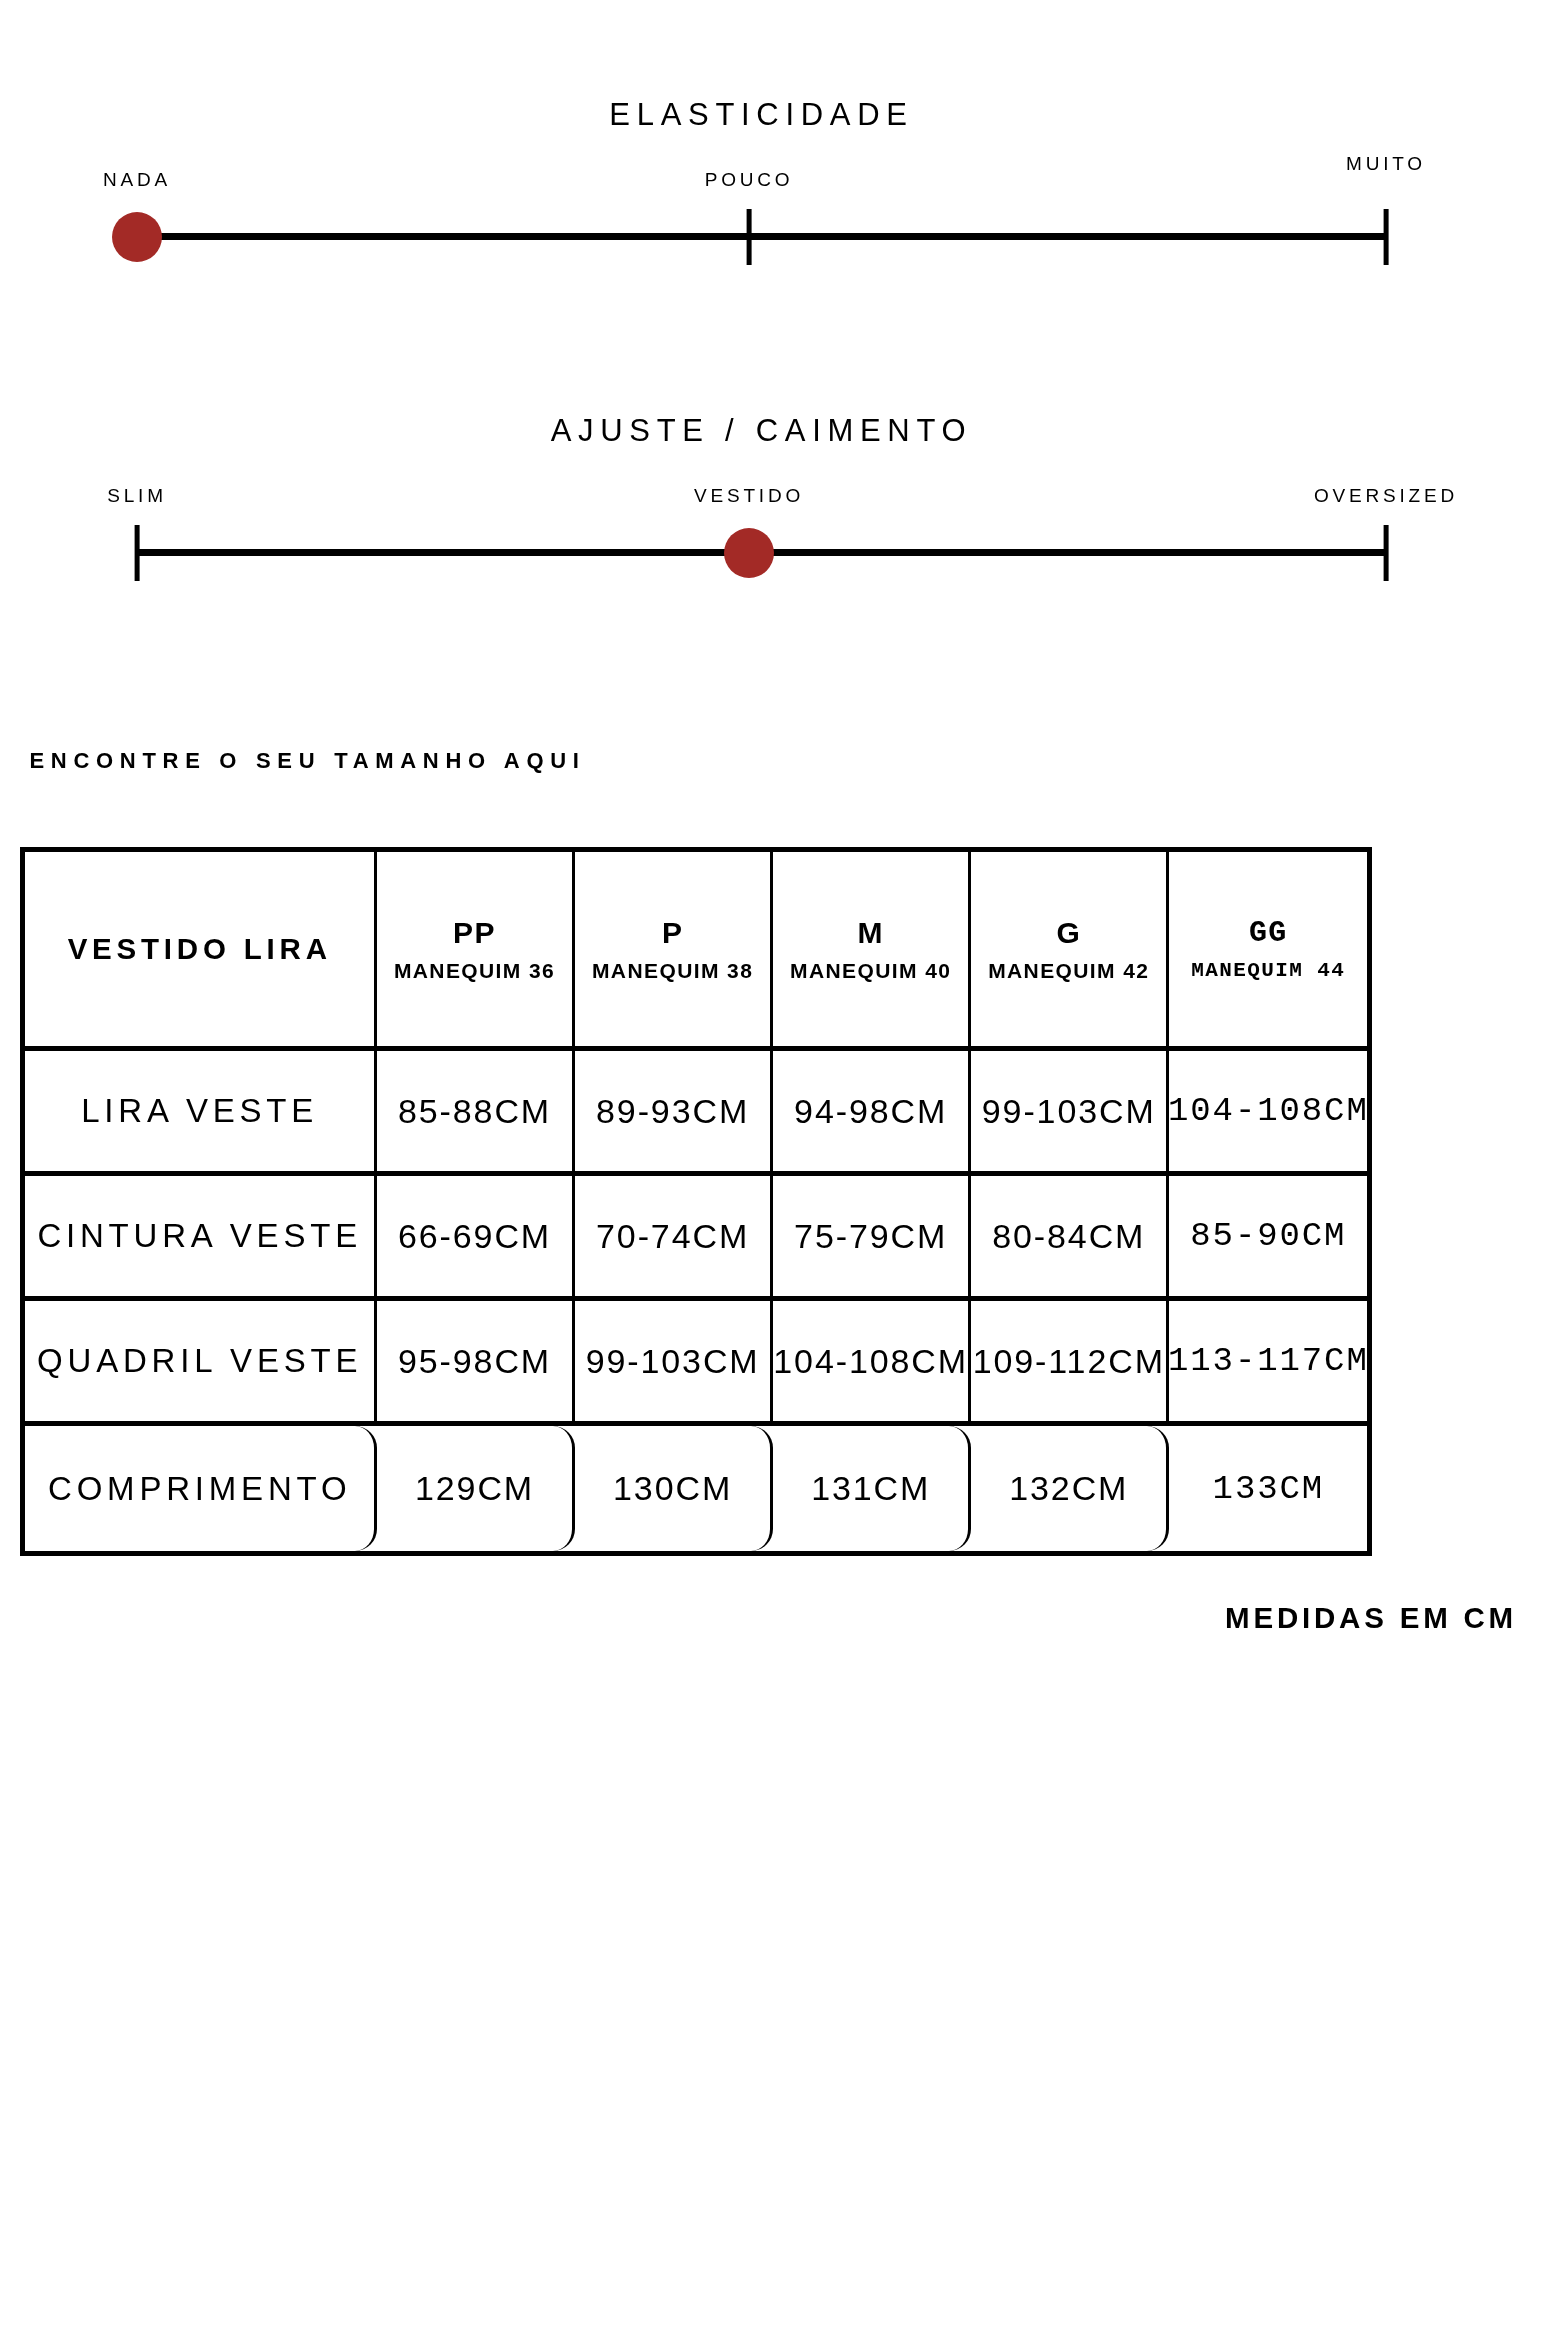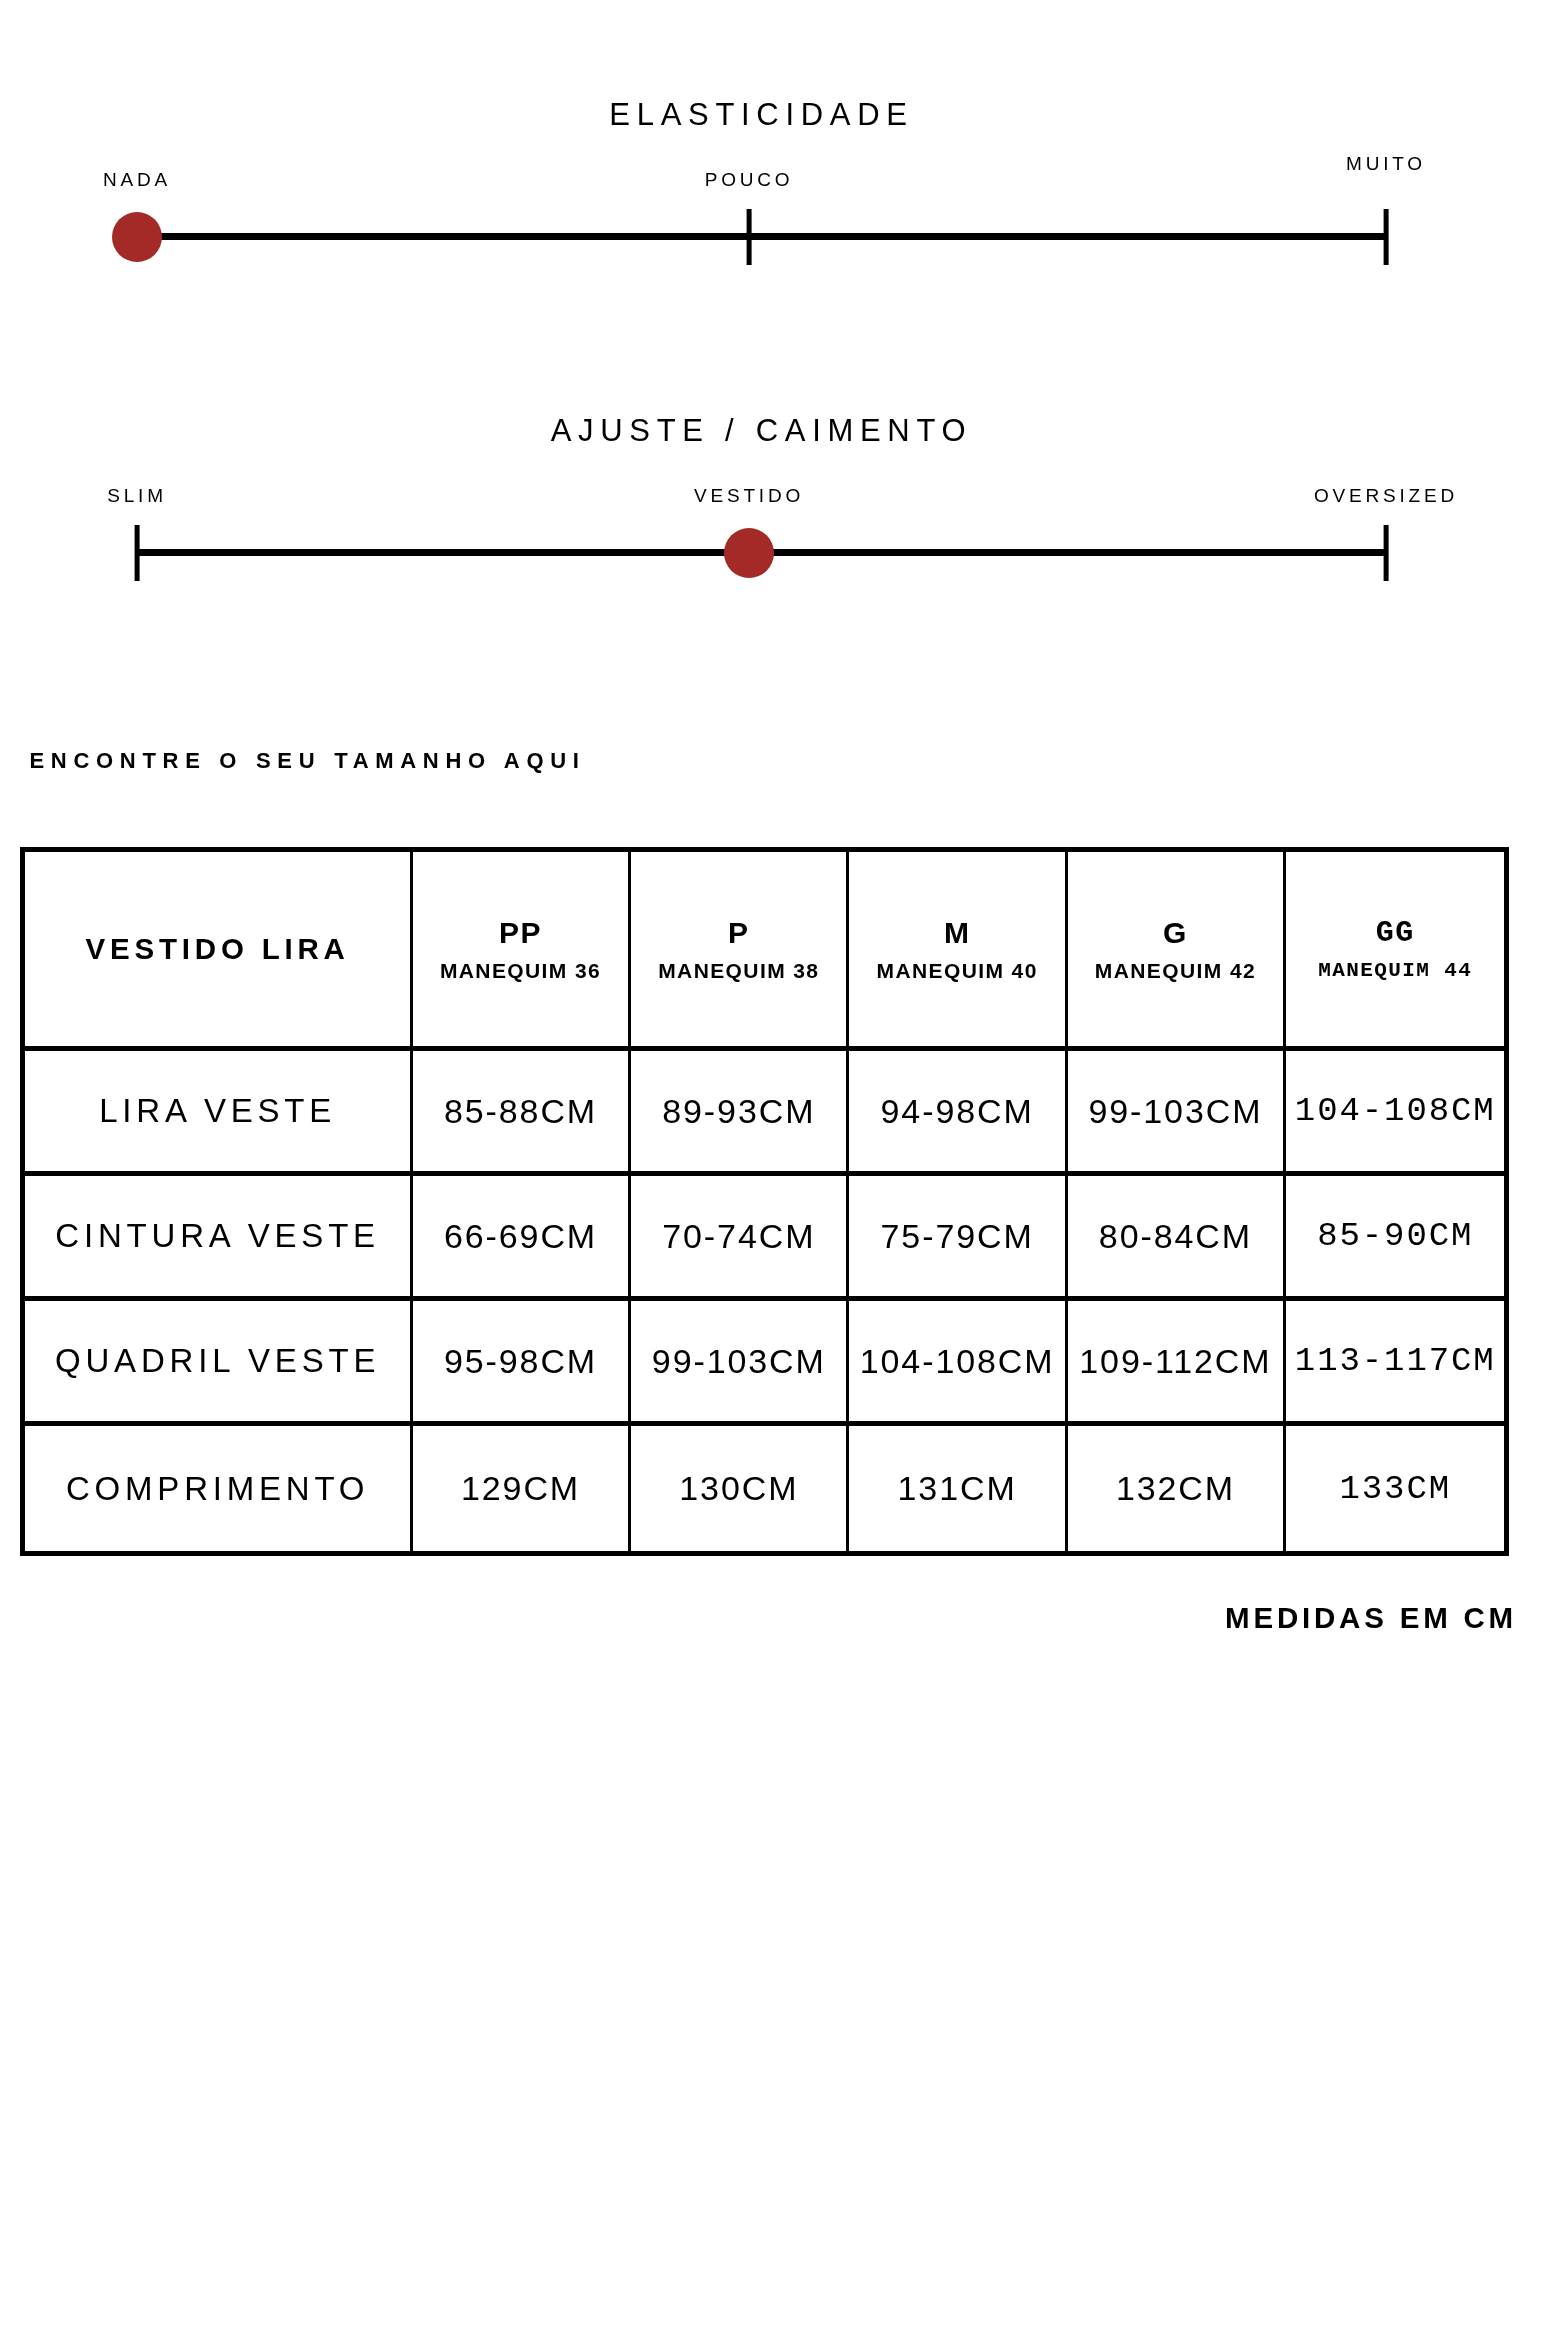--- a/index.html
+++ b/index.html
@@ -78,39 +78,39 @@
     letter-spacing: 6.7px;
     line-height: 40px;
     white-space: nowrap;
   }
 
   
   .size-table {
     position: absolute;
     left: 20.4px;
     top: 847px;
-    width: 1489px;
+    width: 1352px;
     border: 5.7px solid #000;
     display: grid;
     grid-template-columns: 26.2% repeat(5, 1fr);
     grid-template-rows: 199px repeat(4, 125px);
     background: #fff;
   }
   .cell {
     display: flex;
     flex-direction: column;
     align-items: center;
     justify-content: center;
     text-align: center;
     border-right: 3.8px solid #000;
     border-bottom: 5.7px solid #000;
     overflow: hidden;
   }
   .cell.last-col { border-right: none; font-family: Liberation Mono, monospace; }
-  .cell.last-row { border-bottom: none; }
+  .cell.last-row { border-bottom: none; border-radius: 22px; }
   .cell-product {
     font-size: 29.5px;
     font-weight: bold;
     letter-spacing: 4.8px;
     white-space: nowrap;
   }
   .size-name {
     font-size: 30px;
     font-weight: bold;
     letter-spacing: 1.4px;

